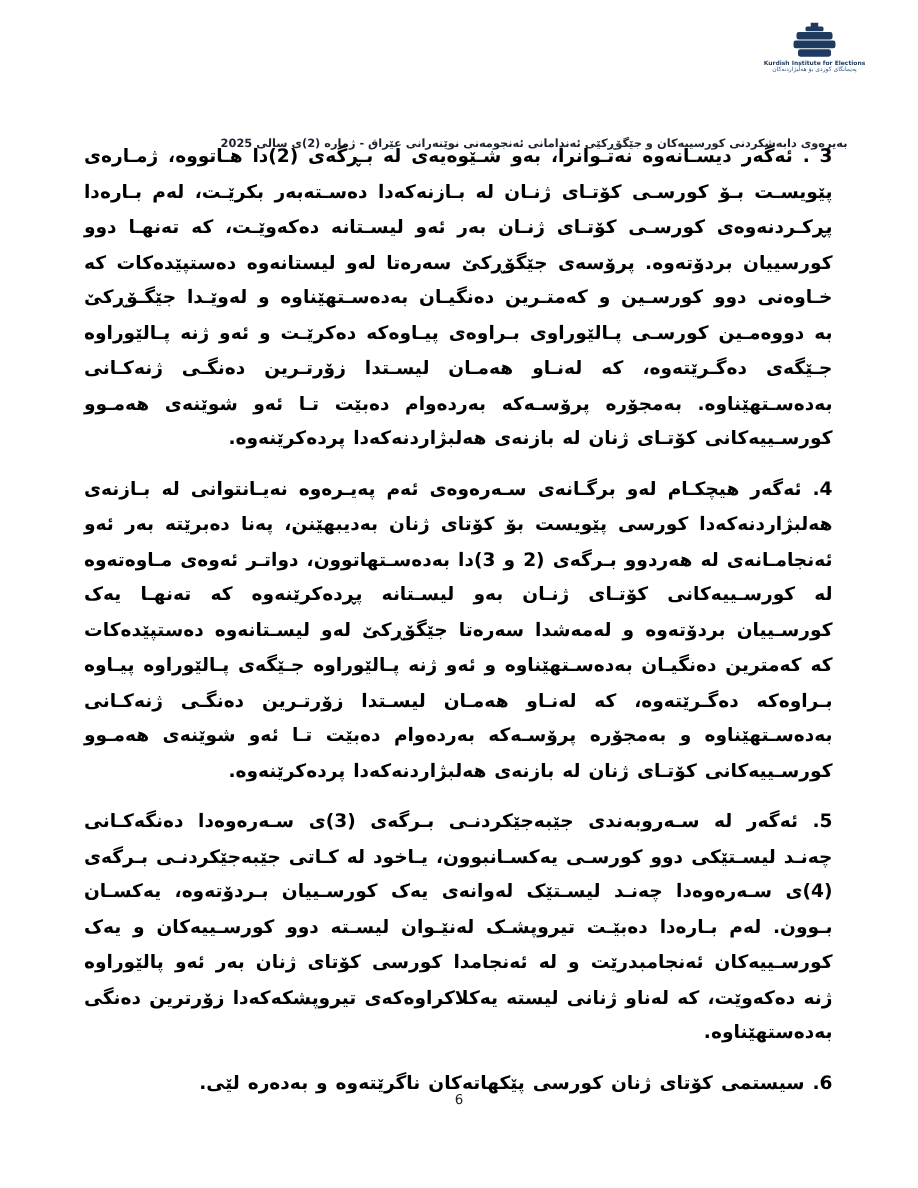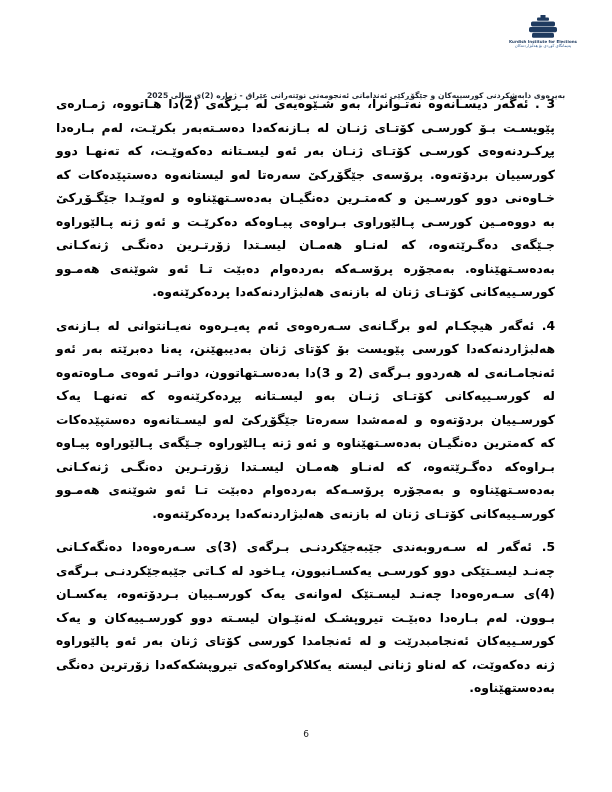--- a/index.html
+++ b/index.html
@@ -109,19 +109,20 @@
       <span class="logo-caption-en">Kurdish Institute for Elections</span>
       <span class="logo-caption-ku">پەیمانگای کوردی بۆ هەڵبژاردنەکان</span>
     </div>
     <div class="header-title">بەیرەوی دابەشکردنی کورسییەکان و جێگۆڕکێی ئەندامانی ئەنجومەنی نوێنەرانی عێراق - ژمارە (2)ی سالی 2025</div>
   </header>
 
   <main class="doc-body">
     <p>3 . ئەگەر دیسـانەوە نەتـوانرا، بەو شـێوەیەی لە بـڕگەی (2)دا هـاتووە، ژمـارەی پێویسـت بـۆ کورسـی کۆتـای ژنـان لە بـازنەکەدا دەسـتەبەر بکرێـت، لەم بـارەدا پڕکـردنەوەی کورسـی کۆتـای ژنـان بەر ئەو لیسـتانە دەکەوێـت، کە تەنهـا دوو کورسییان بردۆتەوە. پرۆسەی جێگۆڕکێ سەرەتا لەو لیستانەوە دەستپێدەکات کە خـاوەنی دوو کورسـین و کەمتـرین دەنگیـان بەدەسـتهێناوە و لەوێـدا جێگـۆڕکێ بە دووەمـین کورسـی پـالێوراوی بـراوەی پیـاوەکە دەکرێـت و ئەو ژنە پـالێوراوە جـێگەی دەگـرێتەوە، کە لەنـاو هەمـان لیسـتدا زۆرتـرین دەنگـی ژنەکـانی بەدەسـتهێناوە. بەمجۆرە پرۆسـەکە بەردەوام دەبێت تـا ئەو شوێنەی هەمـوو کورسـییەکانی کۆتـای ژنان لە بازنەی هەلبژاردنەکەدا پردەکرێنەوە.</p>
     <p>4. ئەگەر هیچکـام لەو برگـانەی سـەرەوەی ئەم پەیـرەوە نەیـانتوانی لە بـازنەی هەلبژاردنەکەدا کورسی پێویست بۆ کۆتای ژنان بەدیبهێنن، پەنا دەبرێتە بەر ئەو ئەنجامـانەی لە هەردوو بـرگەی (2 و 3)دا بەدەسـتهاتوون، دواتـر ئەوەی مـاوەتەوە لە کورسـییەکانی کۆتـای ژنـان بەو لیسـتانە پڕدەکرێنەوە کە تەنهـا یەک کورسـییان بردۆتەوە و لەمەشدا سەرەتا جێگۆڕکێ لەو لیسـتانەوە دەستپێدەکات کە کەمترین دەنگیـان بەدەسـتهێناوە و ئەو ژنە پـالێوراوە جـێگەی پـالێوراوە پیـاوە بـراوەکە دەگـرێتەوە، کە لەنـاو هەمـان لیسـتدا زۆرتـرین دەنگـی ژنەکـانی بەدەسـتهێناوە و بەمجۆرە پرۆسـەکە بەردەوام دەبێت تـا ئەو شوێنەی هەمـوو کورسـییەکانی کۆتـای ژنان لە بازنەی هەلبژاردنەکەدا پردەکرێنەوە.</p>
     <p>5. ئەگەر لە سـەروبەندی جێبەجێکردنـی بـرگەی (3)ی سـەرەوەدا دەنگەکـانی چەنـد لیسـتێکی دوو کورسـی یەکسـانبوون، یـاخود لە کـاتی جێبەجێکردنـی بـرگەی (4)ی سـەرەوەدا چەنـد لیسـتێک لەوانەی یەک کورسـییان بـردۆتەوە، یەکسـان بـوون. لەم بـارەدا دەبێـت تیروپشـک لەنێـوان لیسـتە دوو کورسـییەکان و یەک کورسـییەکان ئەنجامبدرێت و لە ئەنجامدا کورسی کۆتای ژنان بەر ئەو پالێوراوە ژنە دەکەوێت، کە لەناو ژنانی لیستە یەکلاکراوەکەی تیروپشکەکەدا زۆرترین دەنگی بەدەستهێناوە.</p>
+    <p>6. سیستمی کۆتای ژنان کورسی پێکهاتەکان ناگرێتەوە و بەدەرە لێی.</p>
   </main>
 
   <footer class="page-footer">
     <span>6</span>
   </footer>
 
 </div>
 
 </body></html>

